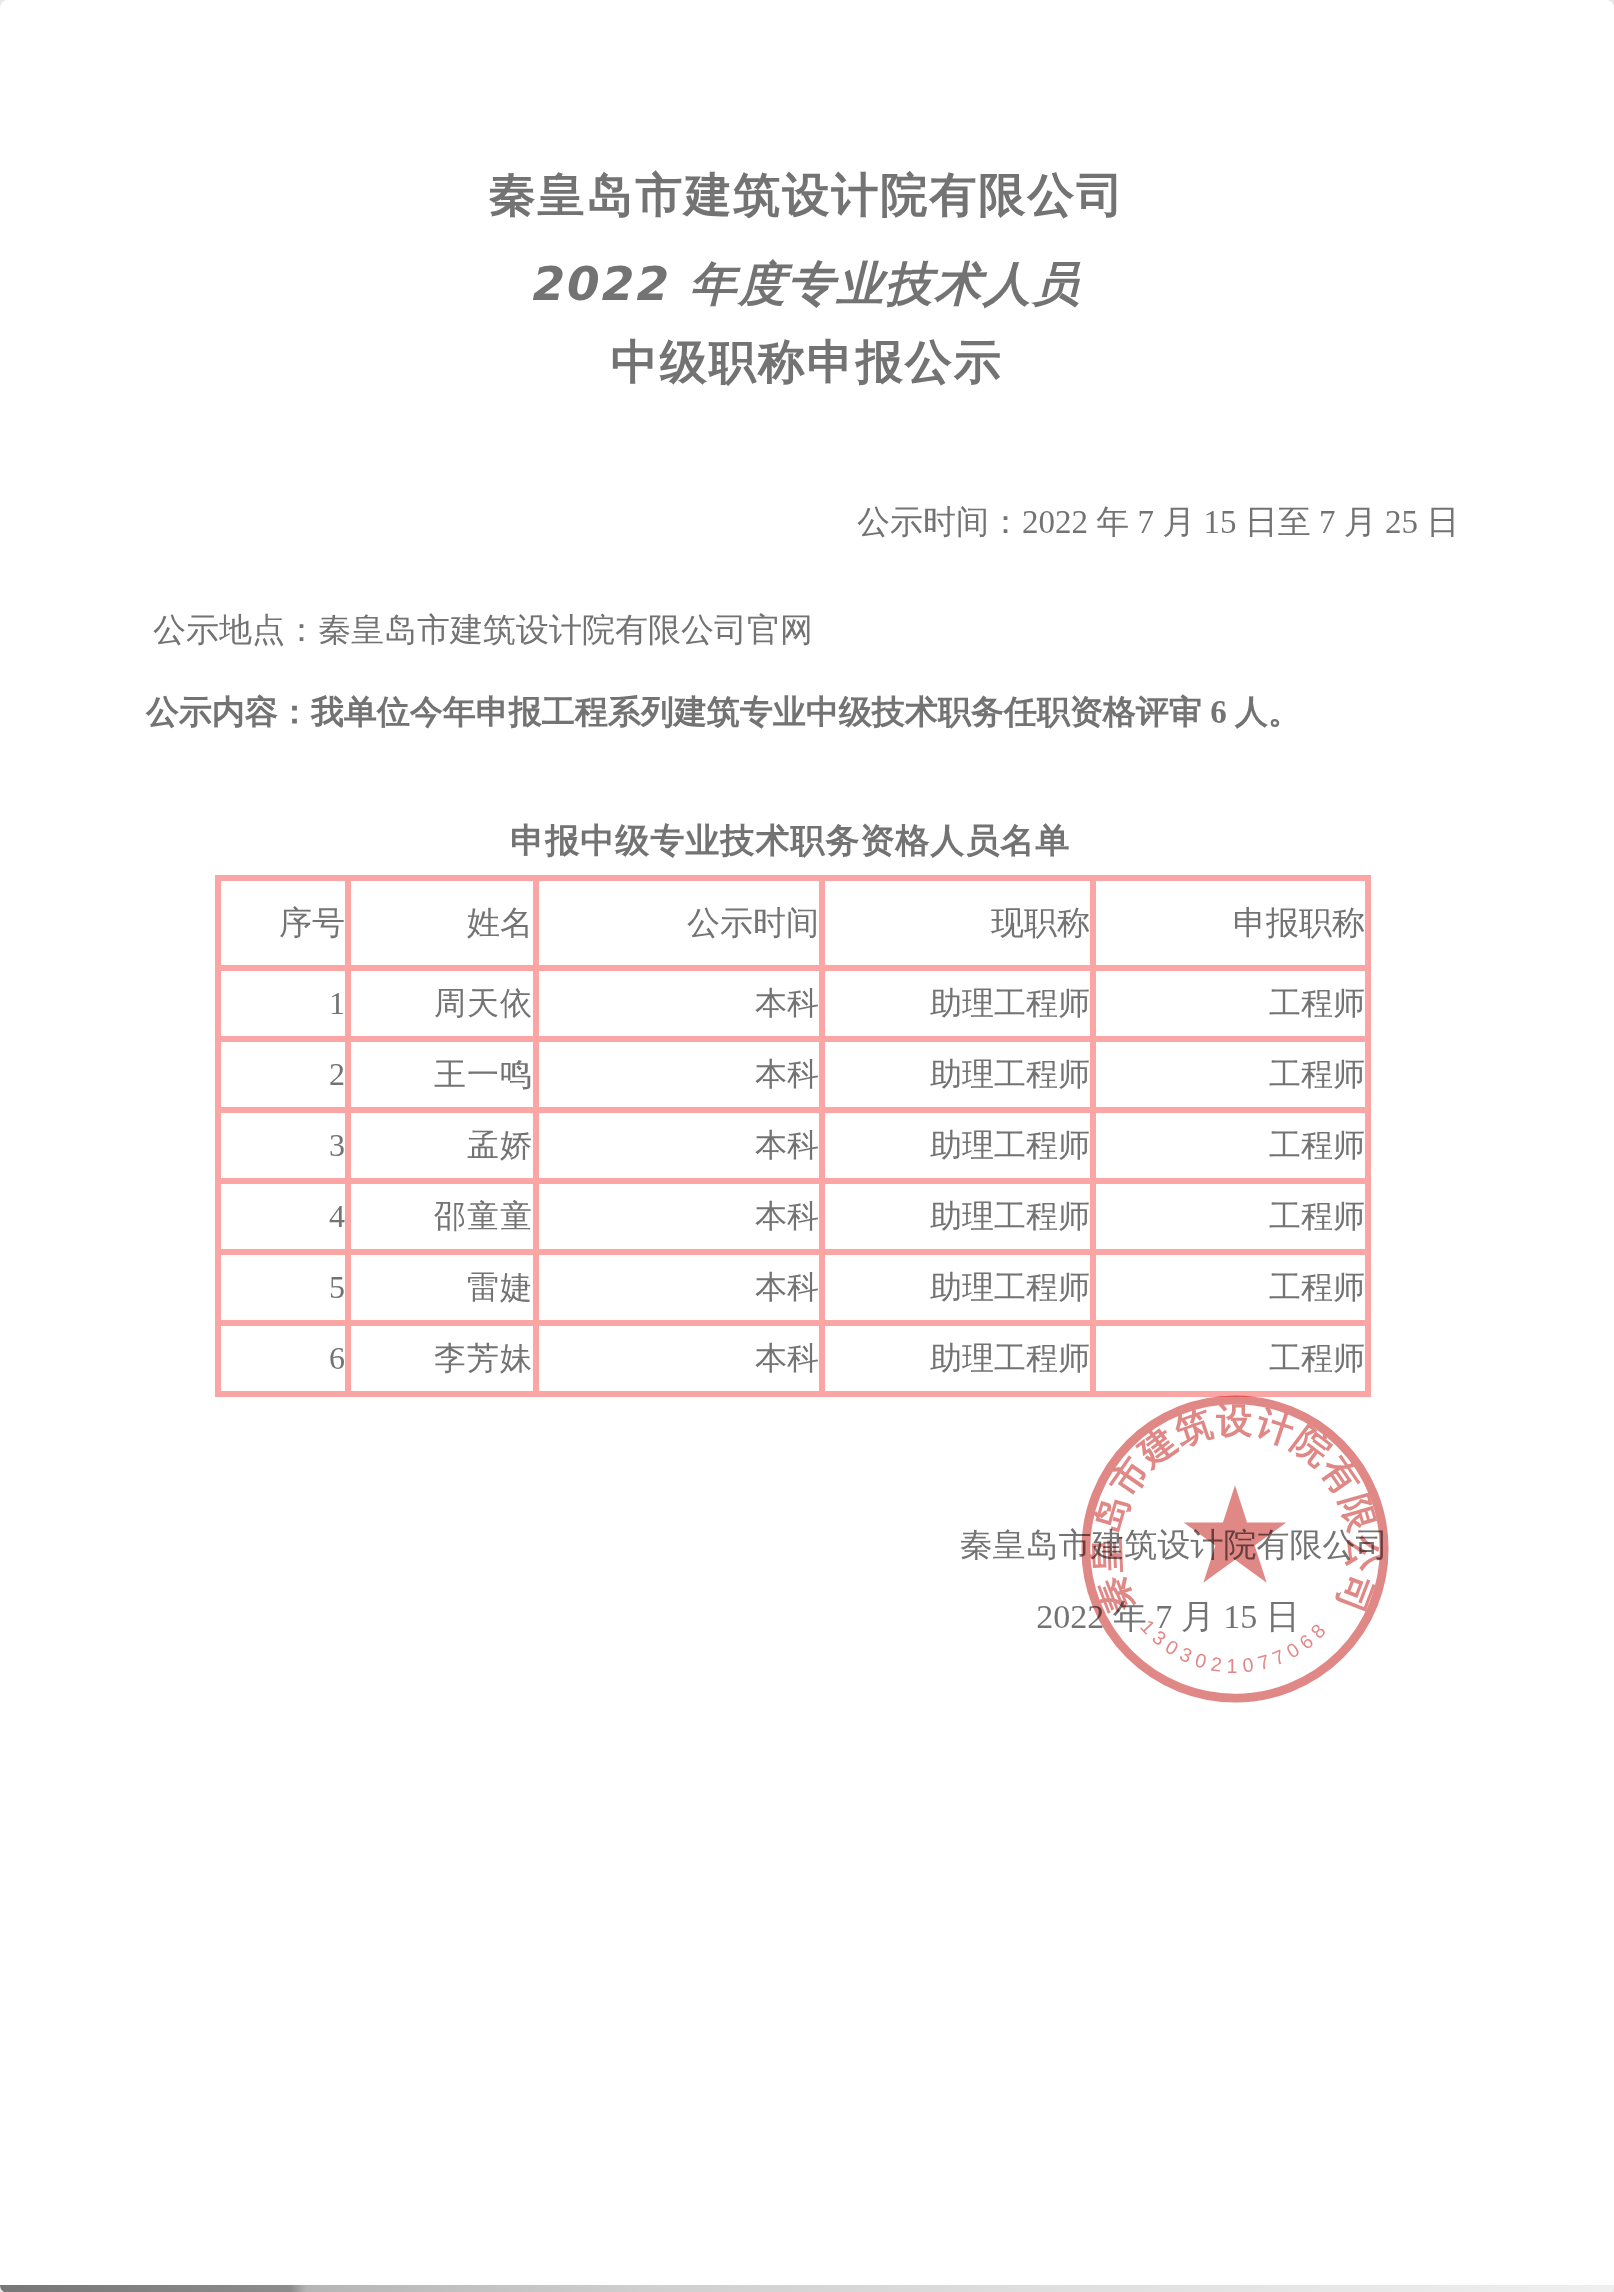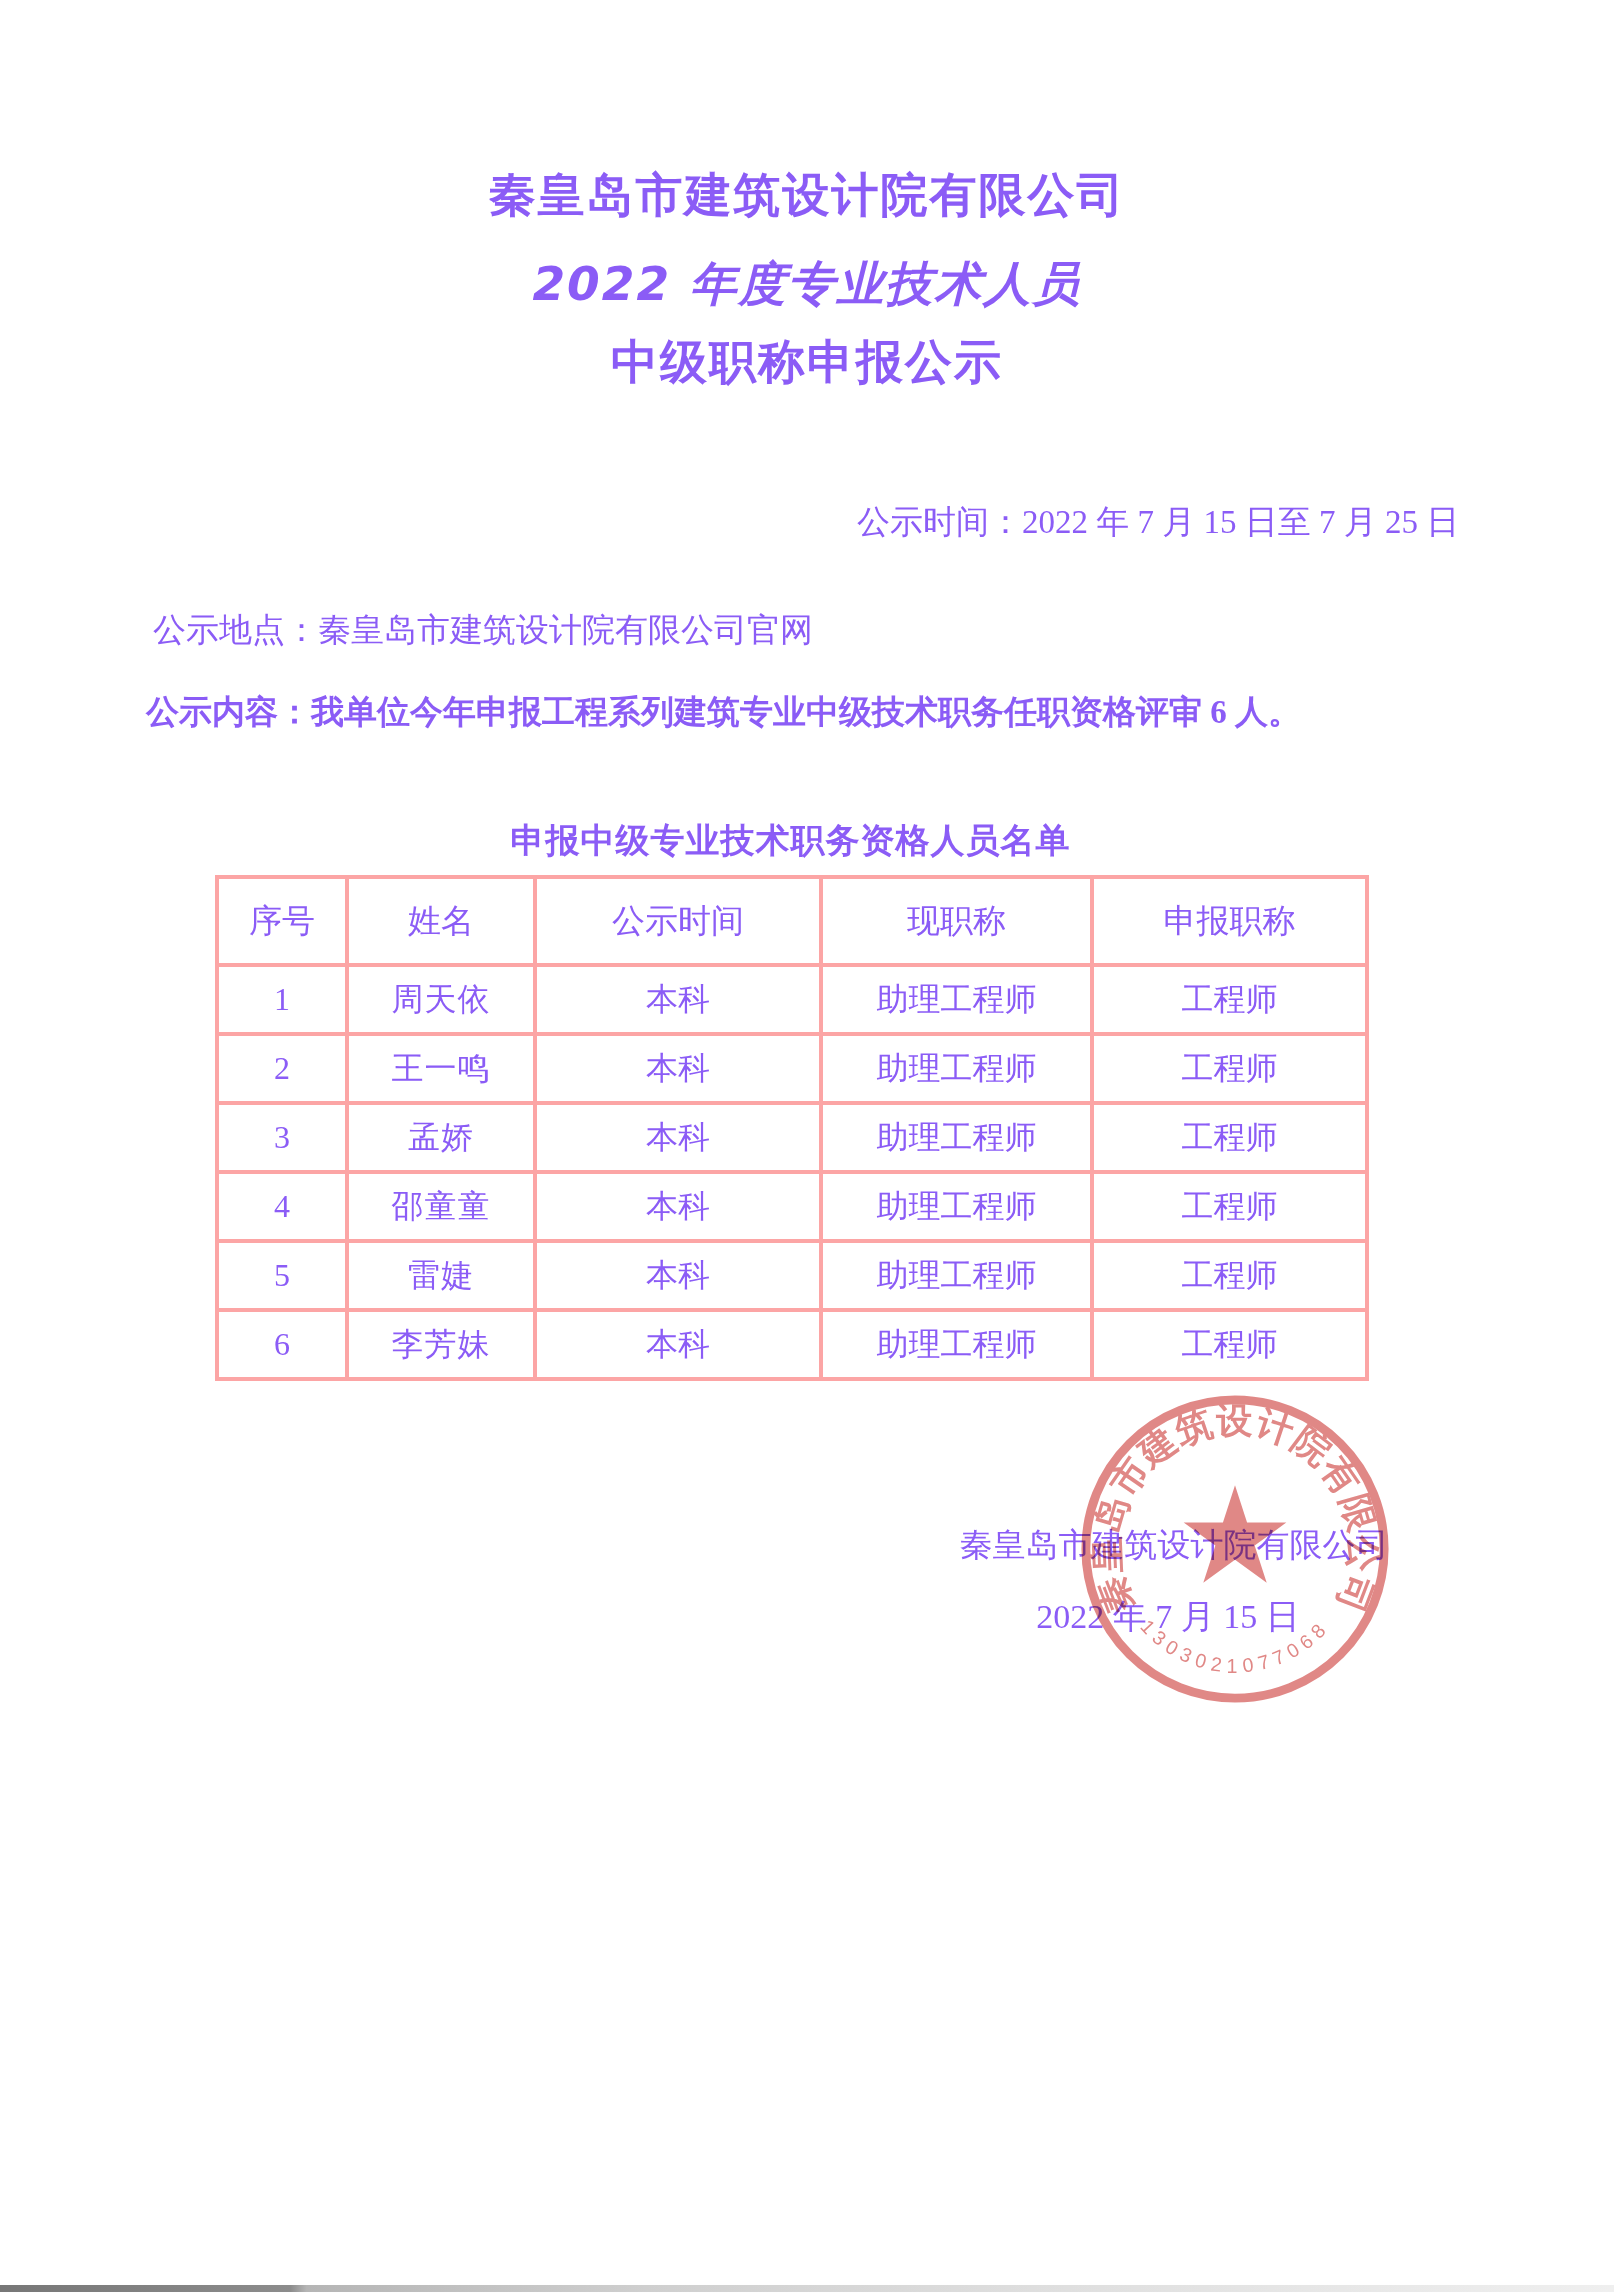--- a/index.html
+++ b/index.html
@@ -2,22 +2,23 @@
 <html><head>
 <meta charset="utf-8">
 <style>
   html,body{margin:0;padding:0;background:#e8e8e8;}
   .page{
     position:relative;
     width:1614px;height:2293px;
     margin:0 auto;
     background:#ffffff;
     overflow:hidden;
-    color:#8b5cf6;
+    color:#737373;
     font-family:"Liberation Serif","DejaVu Serif",serif;
+    border-radius:8px;
   }
   .abs{position:absolute;}
   .title-line{
     left:0;width:1614px;
     text-align:center;
     font-family:"DejaVu Sans","Liberation Sans",sans-serif;
     font-weight:700;
     font-size:47px;line-height:55px;
     letter-spacing:2px;
     white-space:nowrap;
@@ -35,22 +36,22 @@
     white-space:nowrap;
   }
   table.roster{
     position:absolute;
     left:215px;top:875px;
     width:1151px;
     border-collapse:collapse;
     table-layout:fixed;
   }
   table.roster th, table.roster td{
-    border:4px solid #fca5a5;
-    text-align:center;
+    border:6px solid #fca5a5;
+    text-align:right;
     vertical-align:middle;
     font-weight:400;
     font-size:32px;
     padding:0;
     overflow:hidden;
     white-space:nowrap;
   }
   table.roster th{height:84px;font-size:33px;}
   table.roster td{height:65px;}
   td.name-cell{

